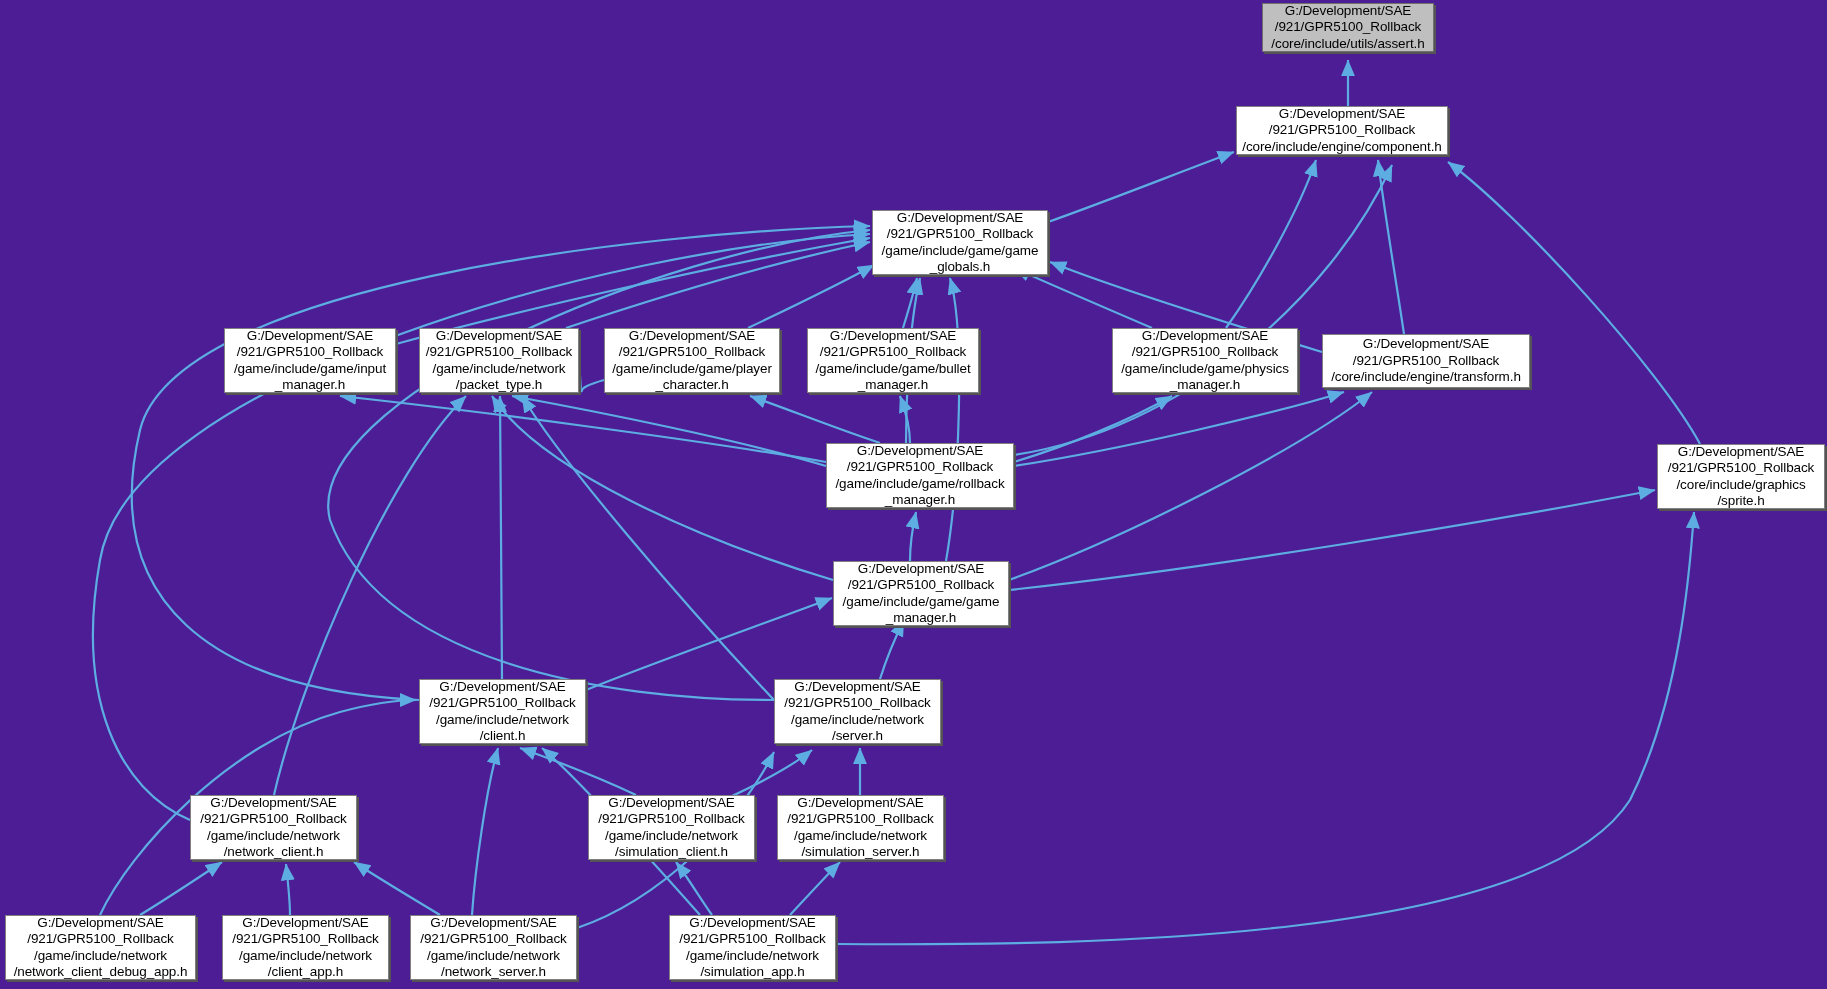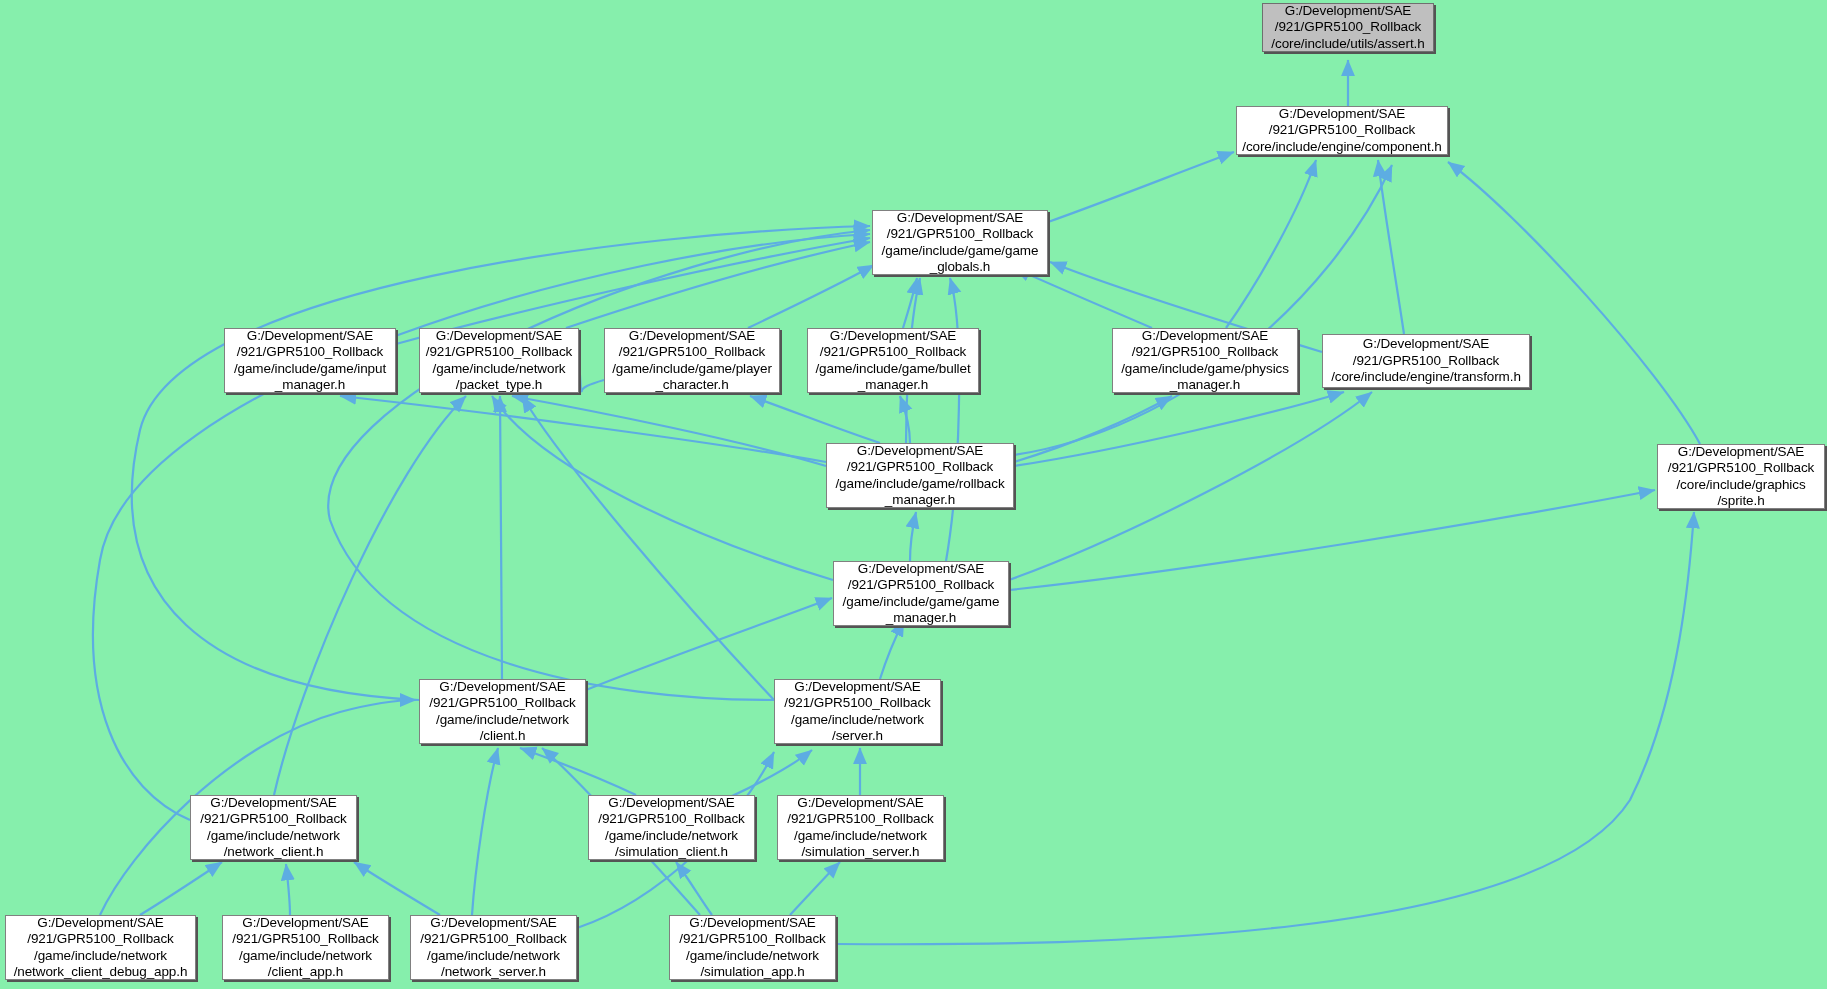--- a/index.html
+++ b/index.html
@@ -4,21 +4,21 @@
 <style>
   html, body {
     margin: 0;
     padding: 0;
     background: #000000;
   }
   #graph-root {
     position: relative;
     width: 1827px;
     height: 989px;
-    background: #86efac;
+    background: #4c1d95;
     overflow: hidden;
     font-family: "Liberation Sans", sans-serif;
   }
   #graph-svg {
     position: absolute;
     top: 0; left: 0;
     width: 1827px;
     height: 989px;
   }
   .edge-path {

